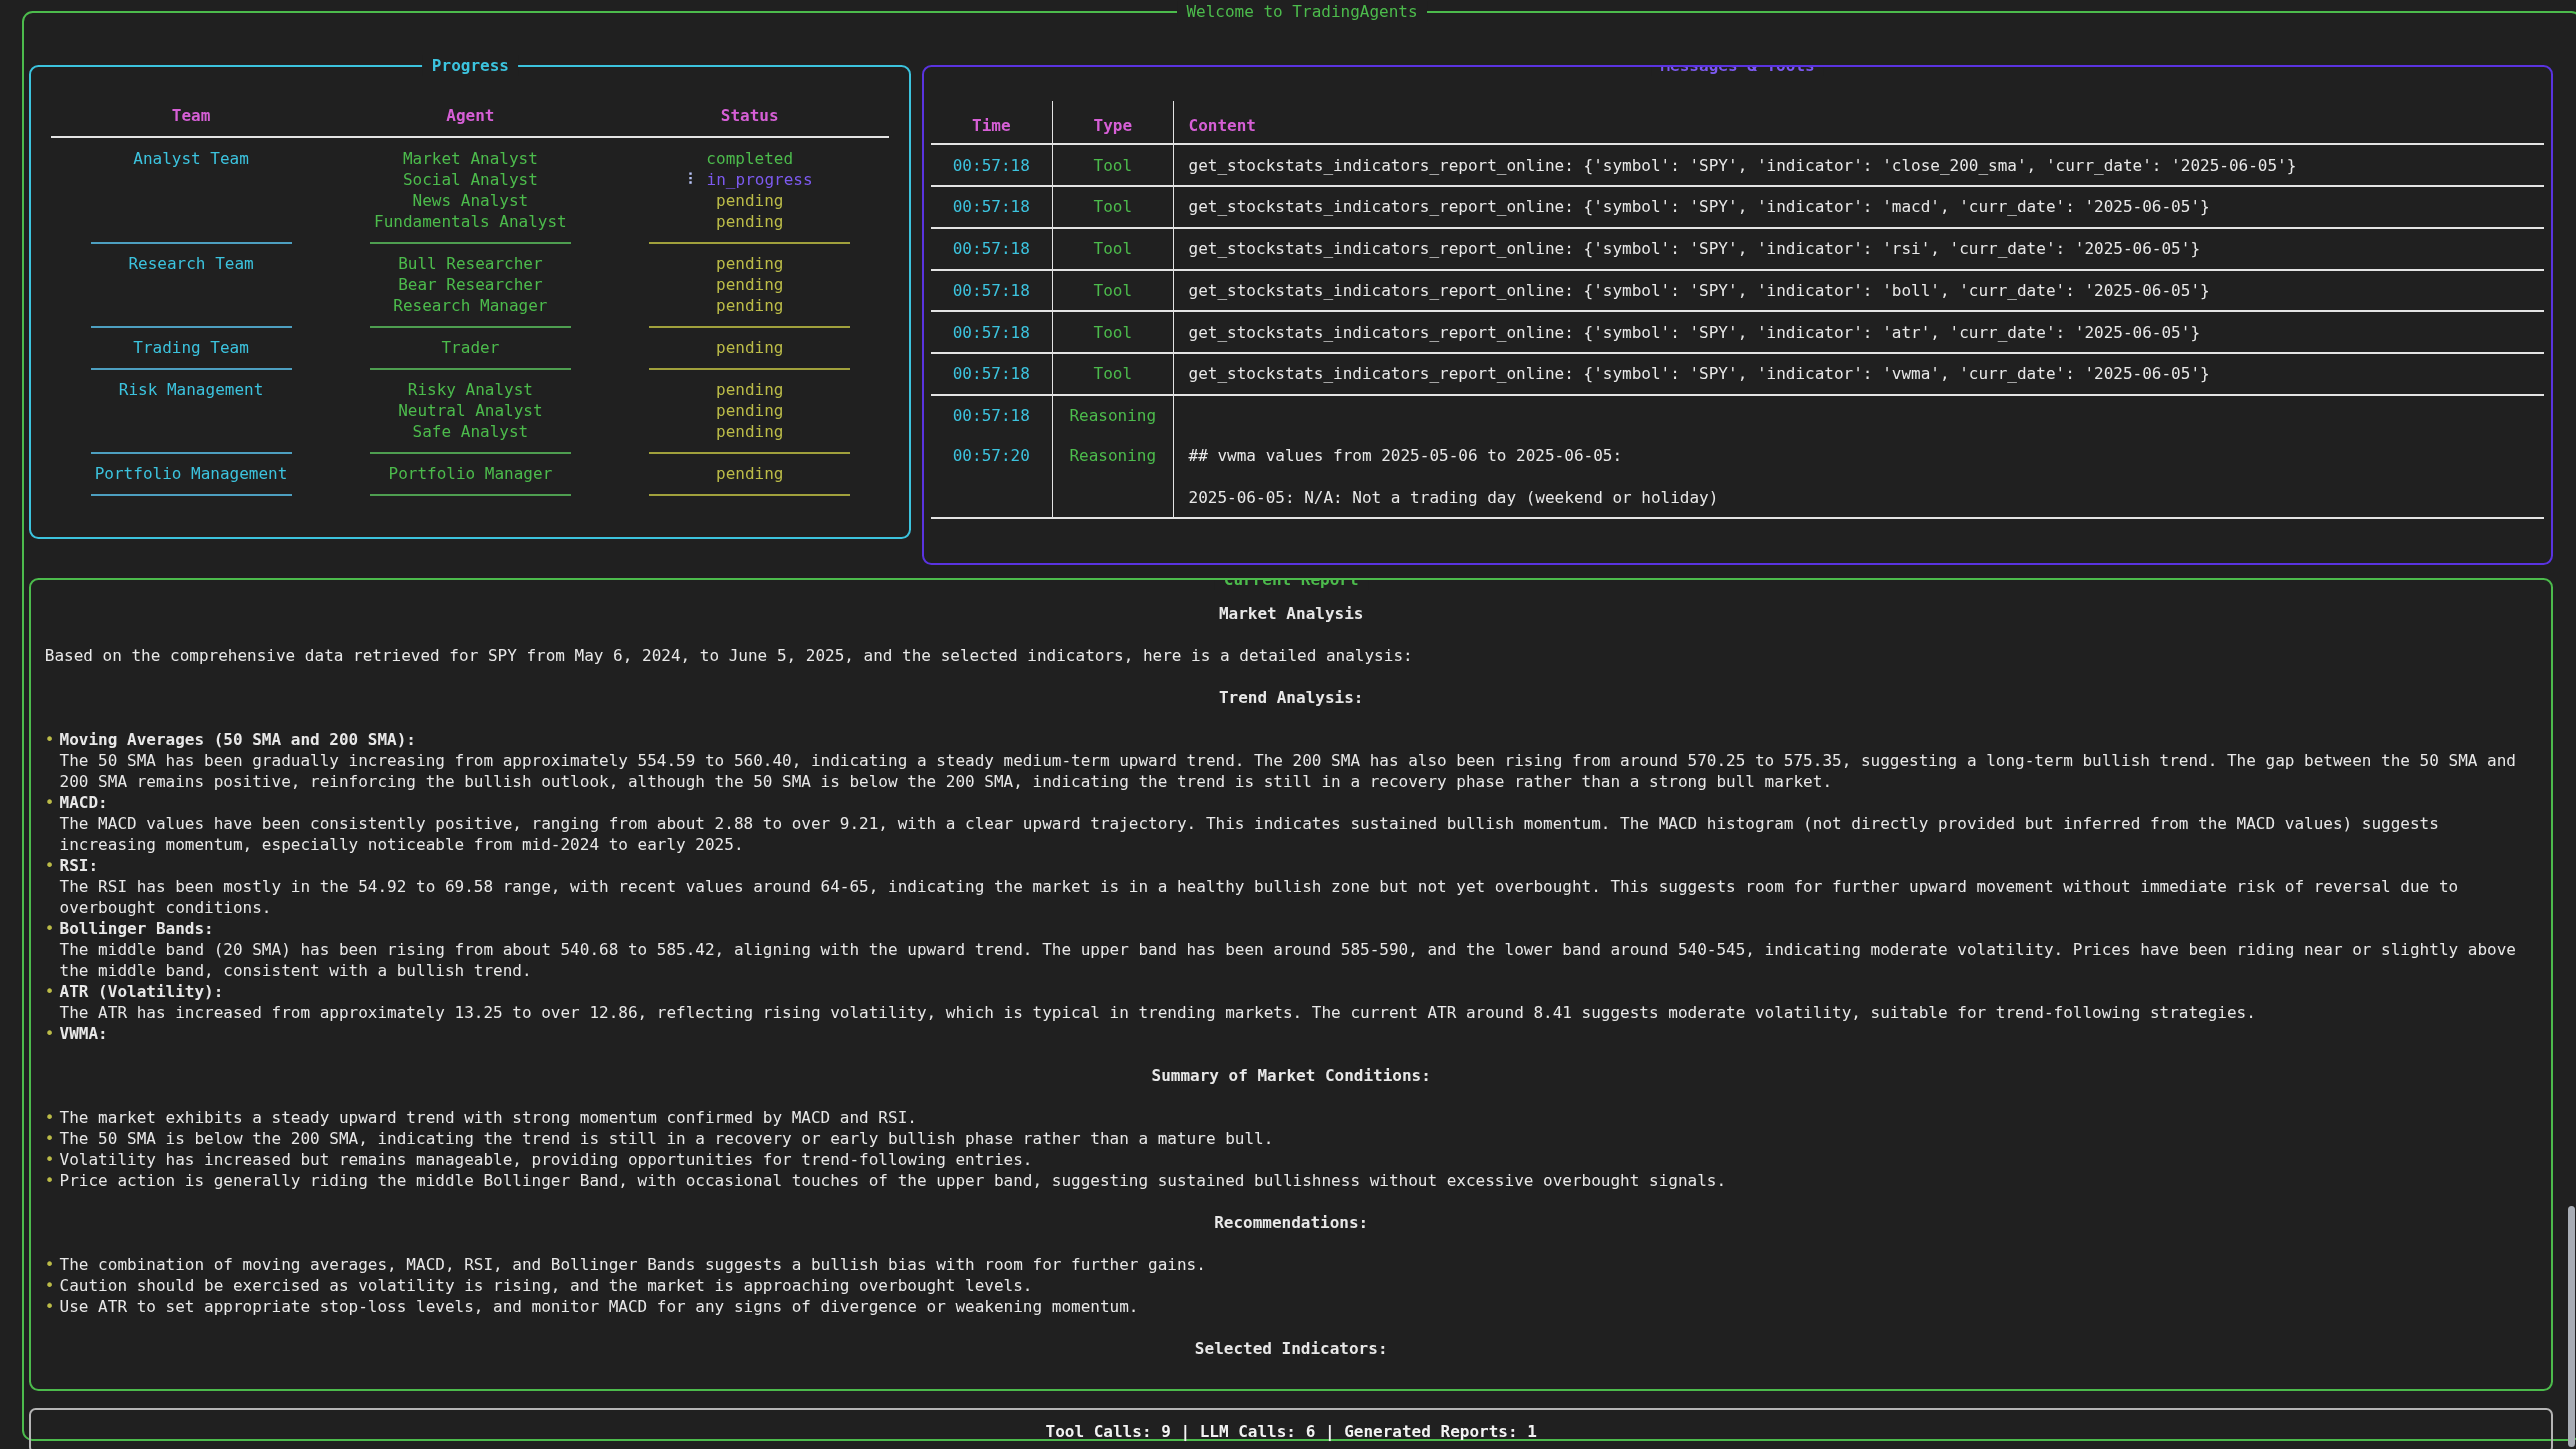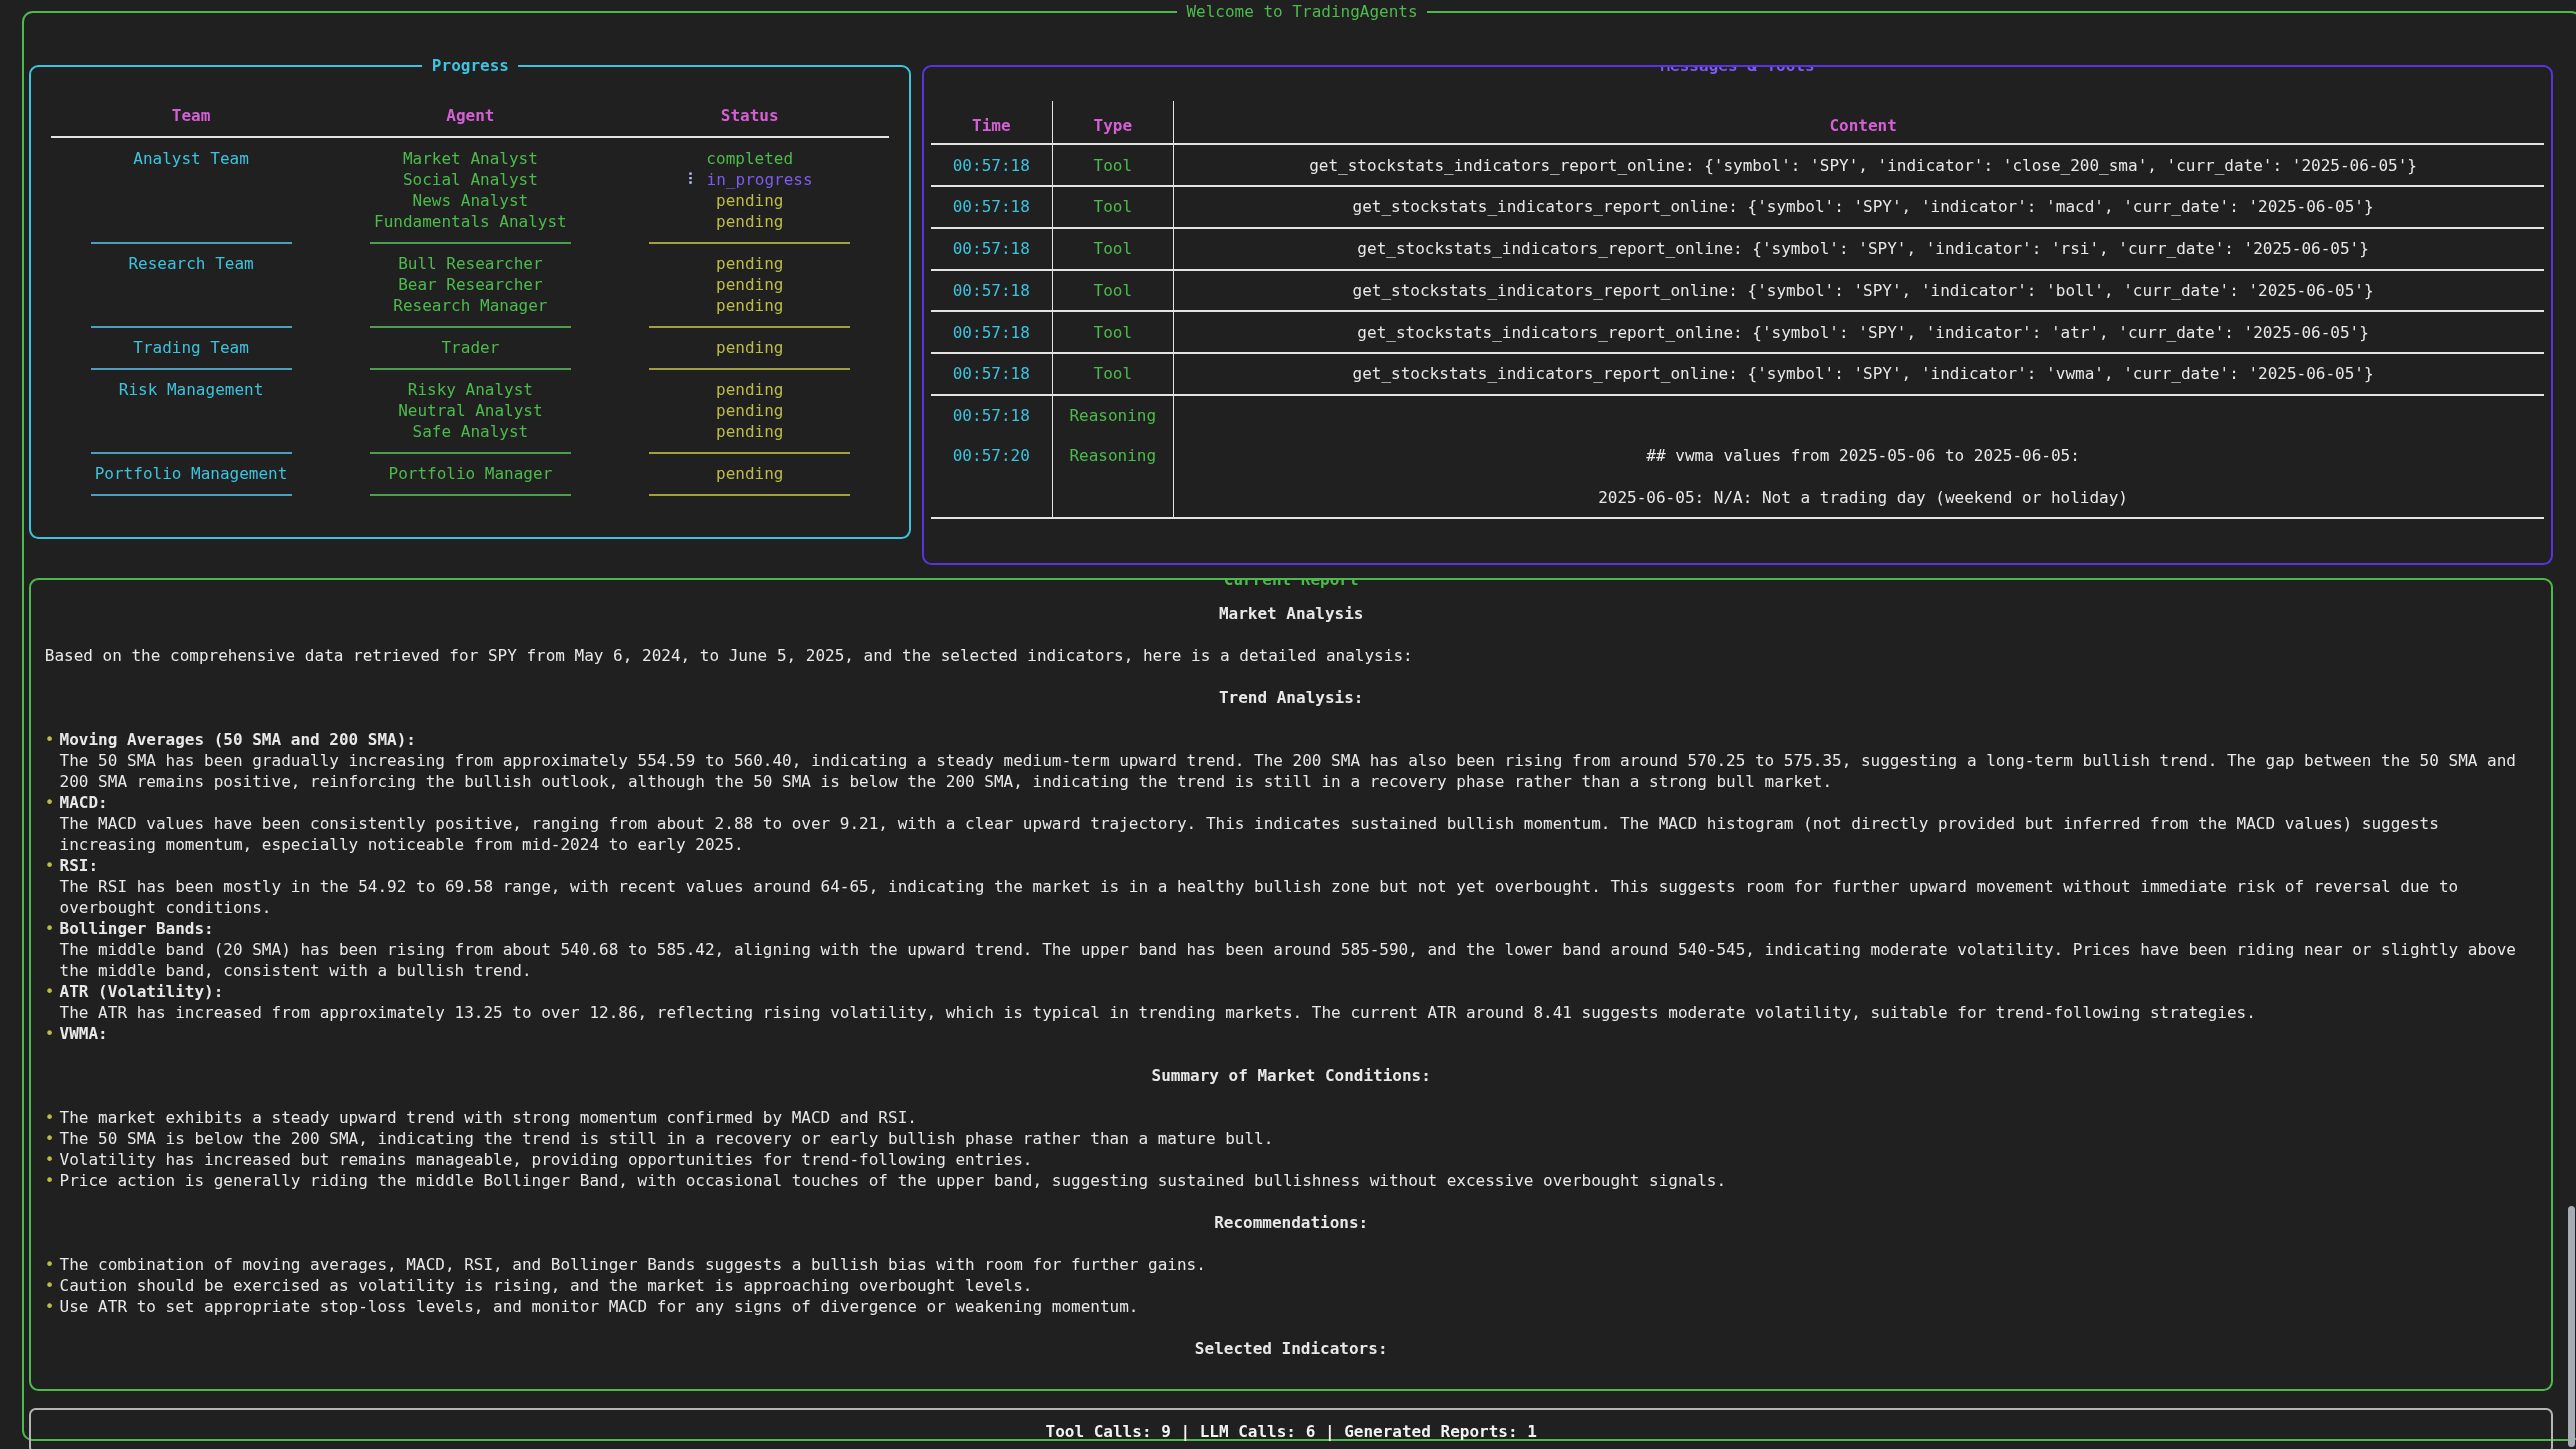--- a/index.html
+++ b/index.html
@@ -59,21 +59,21 @@
   .st-pending{color:var(--yellow);}
   .psep{display:grid;grid-template-columns:1fr 1fr 1fr;height:21px;align-items:center;justify-items:center;}
   .sep{width:201px;height:1.3px;display:block;}
   .sep-team{background:#4d9fc0;}
   .sep-agent{background:#4e9e50;}
   .sep-status{background:#a0a03c;}
   
   .msg-table{margin-top:34px;padding:0 6.7px;}
   .msg-row{display:grid;grid-template-columns:121px 121px 1fr;}
   .msg-row>div{padding:9.4px 6.7px;}
-  .msg-row .c2,.msg-row .c3{border-left:1.3px solid var(--rule);text-align:center;}
+  .msg-row .c2,.msg-row .c3{border-left:1.3px solid var(--rule);}
   .msg-header>div{color:var(--magenta);font-weight:bold;padding-top:14.8px;padding-bottom:6.7px;}
   .msg-header .c1,.msg-header .c2{text-align:center;}
   .msg-header .c3{padding-left:14.8px;}
   .msg-header{border-bottom:2px solid var(--rule);}
   .msg-rows .msg-row{border-bottom:2px solid var(--rule);}
   .msg-rows .msg-row:nth-last-child(2){border-bottom:none;}
   .msg-time{color:var(--cyan);text-align:center;}
   .msg-type{color:var(--green);text-align:center;}
   .msg-content{color:var(--white);padding-left:14.8px !important;white-space:pre-wrap;overflow:hidden;}
   

